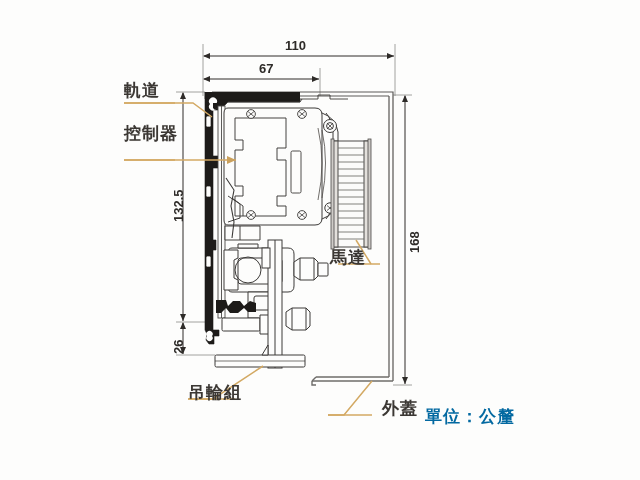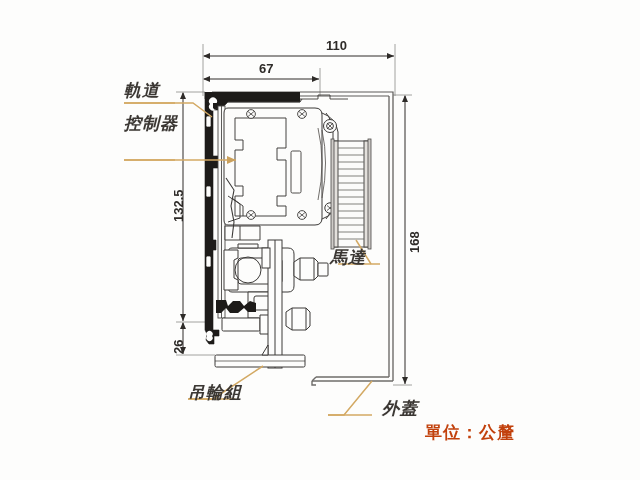--- a/index.html
+++ b/index.html
@@ -27,36 +27,34 @@
     white-space: nowrap;
     color: #3a3733;
     font-weight: bold;
     line-height: 1;
   }
   .cjk-label {
     font-size: 17px;
     letter-spacing: 1px;
     color: #3b3733;
     text-shadow: 0 0 1px rgba(0,0,0,0.12);
-    font-style: italic;
   }
   .dim-num {
     font-size: 13px;
     color: #2e2b28;
     font-weight: bold;
   }
   .dim-rot {
     transform: rotate(-90deg);
     transform-origin: left top;
   }
   .unit-note {
     font-size: 17px;
     letter-spacing: 1px;
-    color: #c2410c;
-    margin-top: 16px;
+    color: #0369a1;
   }
 </style>
 </head>
 <body>
 
 <div id="stage">
 
   <svg id="drawing-svg" viewBox="0 0 640 480">
     <defs>
       <marker id="arrHead" markerWidth="8" markerHeight="8" refX="7" refY="3" orient="auto" markerUnits="strokeWidth">
@@ -308,33 +306,33 @@
     <g stroke="#d3a963" stroke-width="1.5" fill="none">
       <line x1="124" y1="103" x2="175" y2="103"></line>
       <line x1="124" y1="160" x2="175" y2="160"></line>
       <line x1="338" y1="264" x2="380" y2="264"></line>
       <line x1="188" y1="399" x2="235" y2="399"></line>
       <line x1="328" y1="415" x2="372" y2="415"></line>
     </g>
 
   </svg>
 
-  <div class="txt dim-num" style="left:285px; top:39px;margin-left:41px;">110</div>
+  <div class="txt dim-num" style="left:285px; top:39px;">110</div>
 
   <div class="txt dim-num" style="left:259px; top:62px;">67</div>
 
   <div class="txt dim-num dim-rot" style="left:408px; top:253px;">168</div>
 
   <div class="txt dim-num dim-rot" style="left:172px; top:222px;">132.5</div>
 
   <div class="txt dim-num dim-rot" style="left:172px; top:354px;">26</div>
 
   <div class="txt cjk-label" style="left:124px; top:82px;">軌道</div>
 
-  <div class="txt cjk-label" style="left:124px; top:115px;">控制器</div>
+  <div class="txt cjk-label" style="left:124px; top:125px;">控制器</div>
 
   <div class="txt cjk-label" style="left:330px; top:249px;">馬達</div>
 
   <div class="txt cjk-label" style="left:188px; top:384px;">吊輪組</div>
 
   <div class="txt cjk-label" style="left:338px; top:400px;margin-left:44px;">外蓋</div>
 
   <div class="txt unit-note" style="left:425px; top:408px;">單位：公釐</div>
 
 </div>

